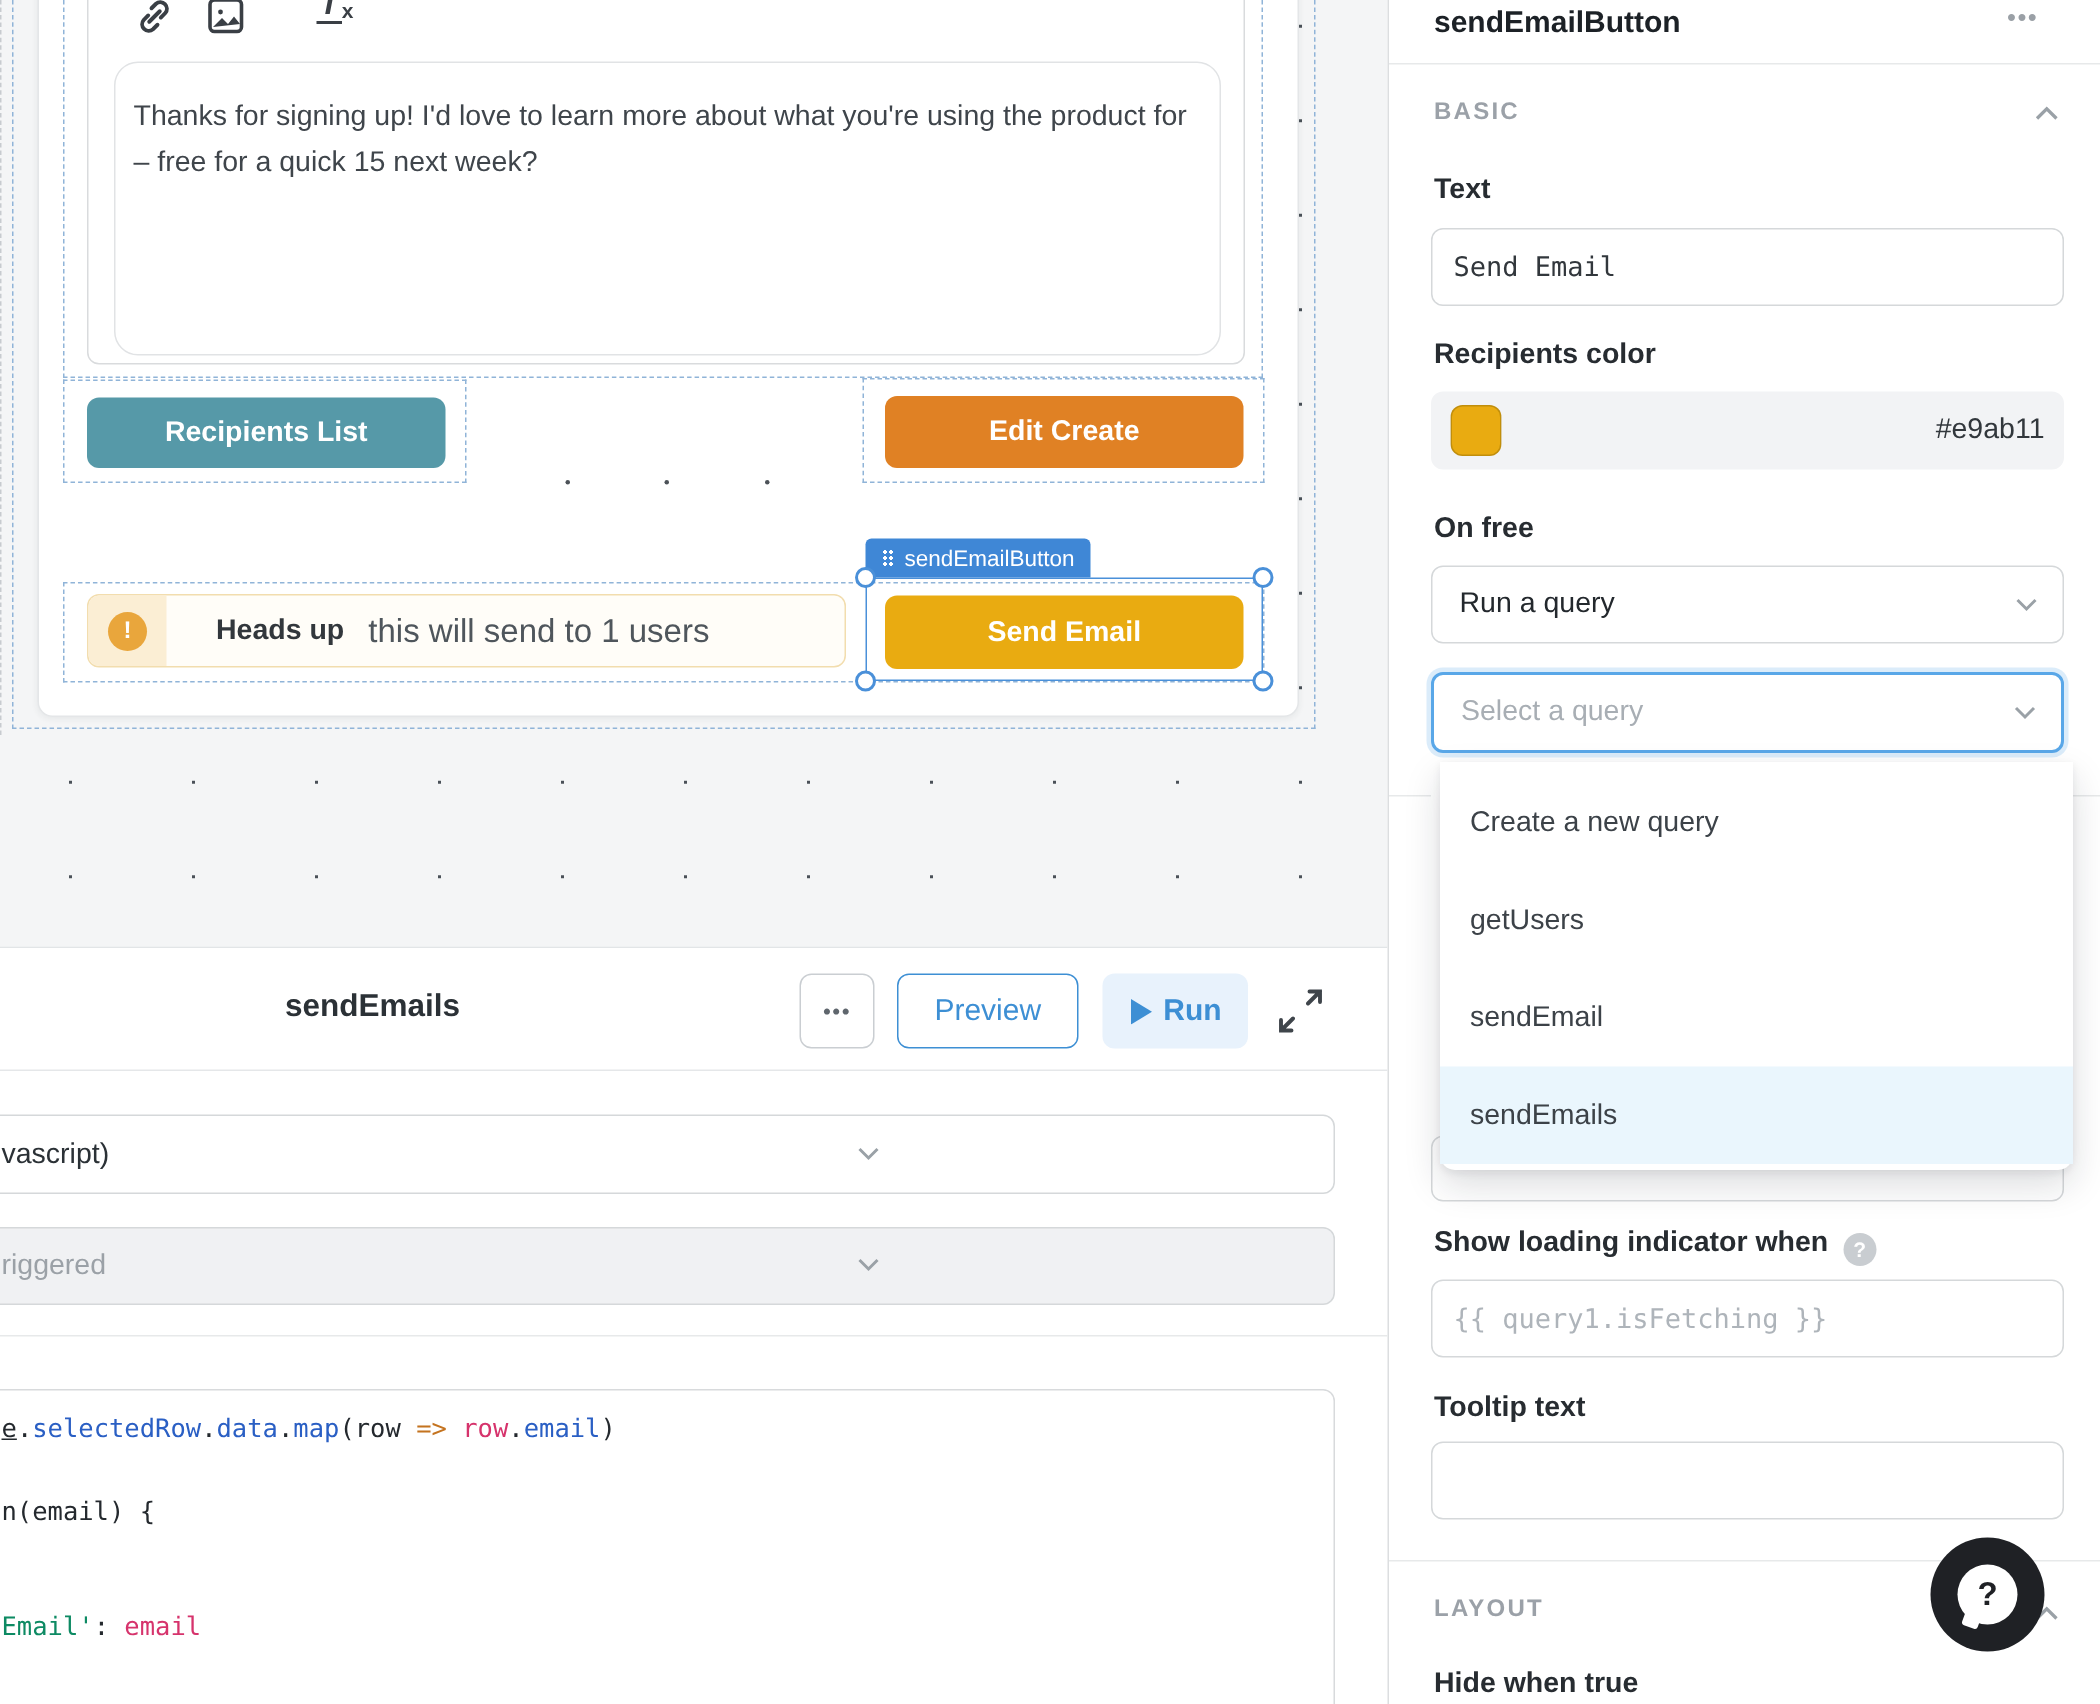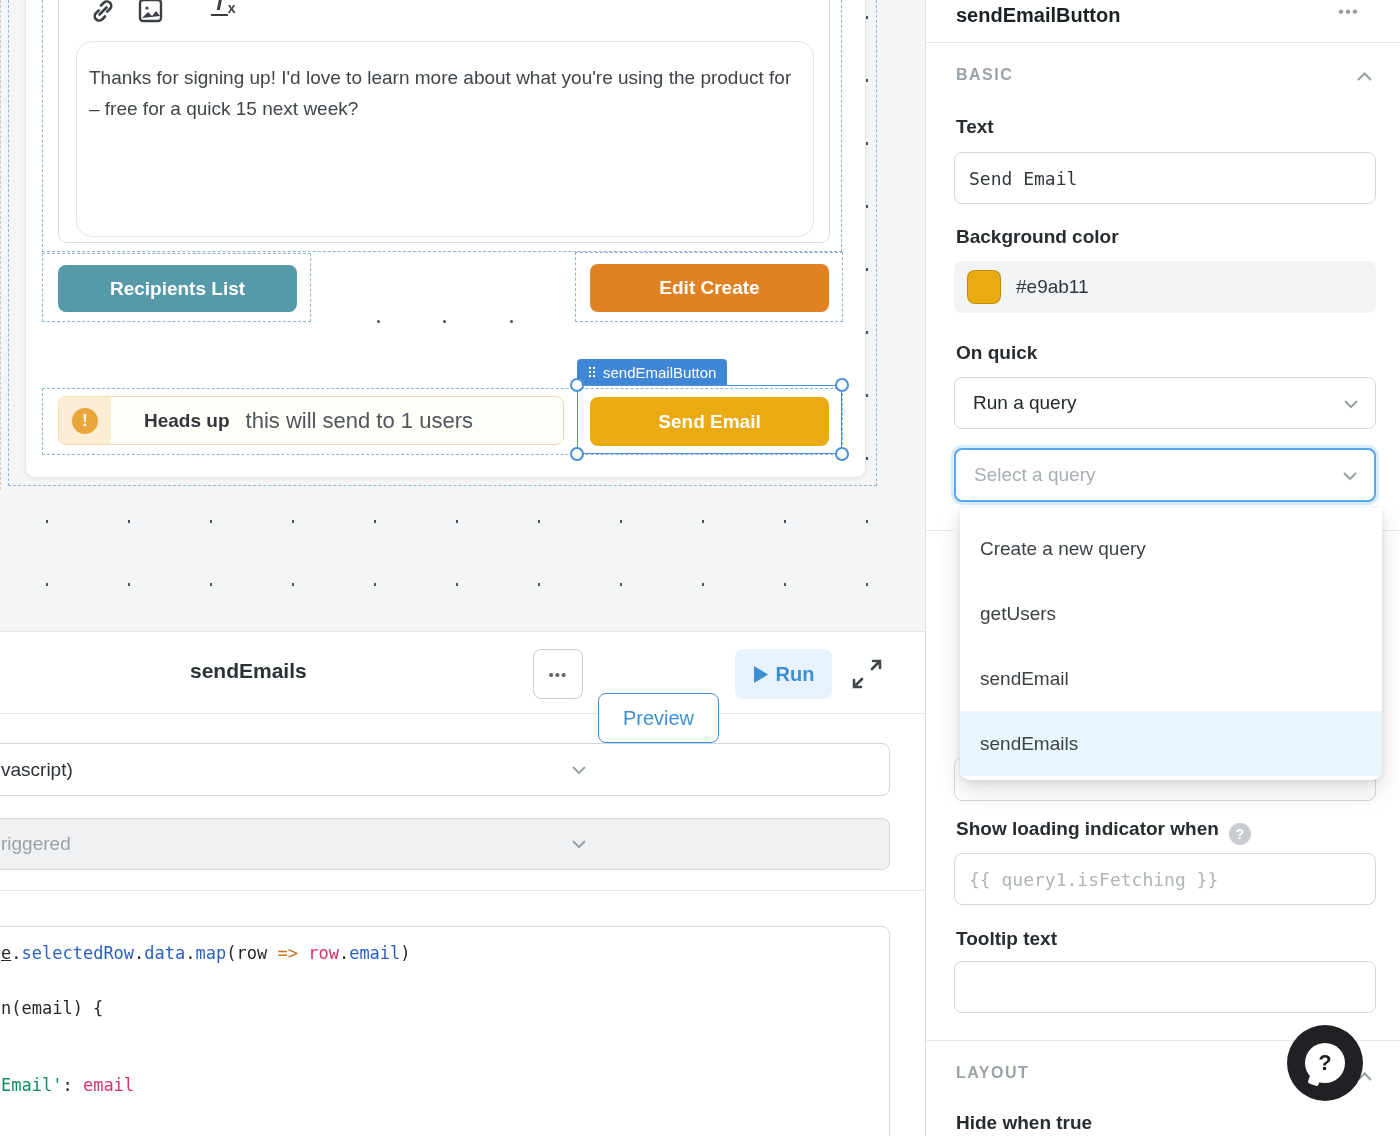--- a/index.html
+++ b/index.html
@@ -46,21 +46,21 @@
 
   
   #query-panel { left:0; top:631px; width:925px; height:505px; background:#fff;
     border-top:1px solid #e2e5e7; }
   #qp-header { position:absolute; left:0; top:0; width:925px; height:82px;
     border-bottom:1px solid #e5e7e9; background:#fff; }
   #qp-title { font-size:21px; font-weight:bold; color:#2b3136; }
   .qp-btn { display:flex; align-items:center; justify-content:center; border-radius:8px;
     font-size:20px; background:#fff; cursor:pointer; }
   #qp-more { border:1px solid #caced2; color:#5f666d; letter-spacing:1px; font-size:15px; }
-  #qp-preview { border:1.5px solid #3d8fd4; color:#3d8fd4;margin-top:44px; }
+  #qp-preview { border:1.5px solid #3d8fd4; color:#3d8fd4; }
   #qp-run { background:#e8f2fc; color:#3d8fd4; font-weight:bold; gap:8px; border:none; }
   .big-select { position:absolute; left:-300px; width:1190px; height:53px; border:1px solid #d5d8da;
     border-radius:8px; background:#fff; display:flex; align-items:center; }
   .big-select .txt { margin-left:300px; font-size:19px; color:#2b3136; }
   .big-select .chev { position:absolute; right:302px; }
   #code-box { border:1px solid #d8dadc; border-radius:8px; background:#fff; }
   .code-line { position:absolute; left:40px; font-size:17px; white-space:pre;
     font-family:"DejaVu Sans Mono", monospace; color:#24292e; }
   .tok-p { color:#24292e; } .tok-b { color:#2a5fc4; } .tok-k { color:#d6336c; }
   .tok-o { color:#c4731f; } .tok-s { color:#0d8a63; }
@@ -75,21 +75,21 @@
   .fld-input { position:absolute; left:28px; width:422px; height:52px; border:1.4px solid #d5d8da;
     border-radius:8px; background:#fff; font-size:18px; color:#32373c; padding:0 14px; outline:none; }
   .fld-input::placeholder { color:#aeb4ba; }
   .select-box { position:absolute; left:28px; width:422px; height:52px; border:1.4px solid #d5d8da;
     border-radius:8px; background:#fff; display:flex; align-items:center; padding:0 18px;
     font-size:19px; color:#23282d; cursor:pointer; }
   .select-box .chev { position:absolute; right:16px; }
   #query-select { height:54px; border:2px solid #59a7e8; box-shadow:0 0 0 3px rgba(89,167,232,.22);
     color:#a8aeb4; }
   #color-row { position:absolute; left:28px; width:422px; height:52px; background:#f2f3f5;
-    border-radius:8px; display:flex; align-items:center; padding:0 13px; gap:15px; }
+    border-radius:8px; display:flex; align-items:center; padding:0 13px; gap:15px;justify-content:space-between; }
   #swatch { width:34px; height:34px; border-radius:8px; background:#e9ab11;
     border:1px solid rgba(120,90,0,.35); }
   #color-hex { font-size:19px; color:#32373c; }
   #dropdown { position:absolute; left:34px; top:508px; width:422px; height:272px; background:#fff;
     border-radius:0 0 10px 10px; box-shadow:0 10px 24px rgba(20,30,40,.15), 0 2px 6px rgba(20,30,40,.08);
     z-index:5; padding-top:8px; }
   .dd-item { height:65px; display:flex; align-items:center; padding:0 20px; font-size:19px;
     color:#3c4248; cursor:pointer; }
   .dd-item.hl { background:#eaf6fd; }
   .q-circle { display:inline-flex; width:22px; height:22px; border-radius:50%; background:#c9cdd1;
@@ -216,27 +216,27 @@
   <div class="abs section-hd" style="left:30px;top:66px;">BASIC</div>
   <span class="abs" style="left:430px;top:68px;">
     <svg width="17" height="11" viewBox="0 0 17 11" fill="none" stroke="#9aa1a7" stroke-width="2.2">
         <polyline points="2,9 8.5,2.5 15,9"></polyline>
       </svg>
   </span>
 
   <div class="abs fld-label" style="left:30px;top:116px;">Text</div>
   <input class="fld-input mono" style="top: 152px;" value="Send Email">
 
-  <div class="abs fld-label" style="left:30px;top:226px;">Background color</div>
+  <div class="abs fld-label" style="left:30px;top:226px;">Recipients color</div>
   <div id="color-row" style="top:261px;">
     <div id="swatch"></div>
     <span id="color-hex">#e9ab11</span>
   </div>
 
-  <div class="abs fld-label" style="left:30px;top:342px;">On quick</div>
+  <div class="abs fld-label" style="left:30px;top:342px;">On free</div>
   <div class="select-box" style="top:377px;">
     <span>Run a query</span>
     <span class="chev">
       <svg width="16" height="10" viewBox="0 0 16 10" fill="none" stroke="#9aa1a7" stroke-width="2">
           <polyline points="2,2 8,8 14,2"></polyline>
         </svg>
     </span>
   </div>
 
   <div class="select-box" id="query-select" style="top:448px;">

